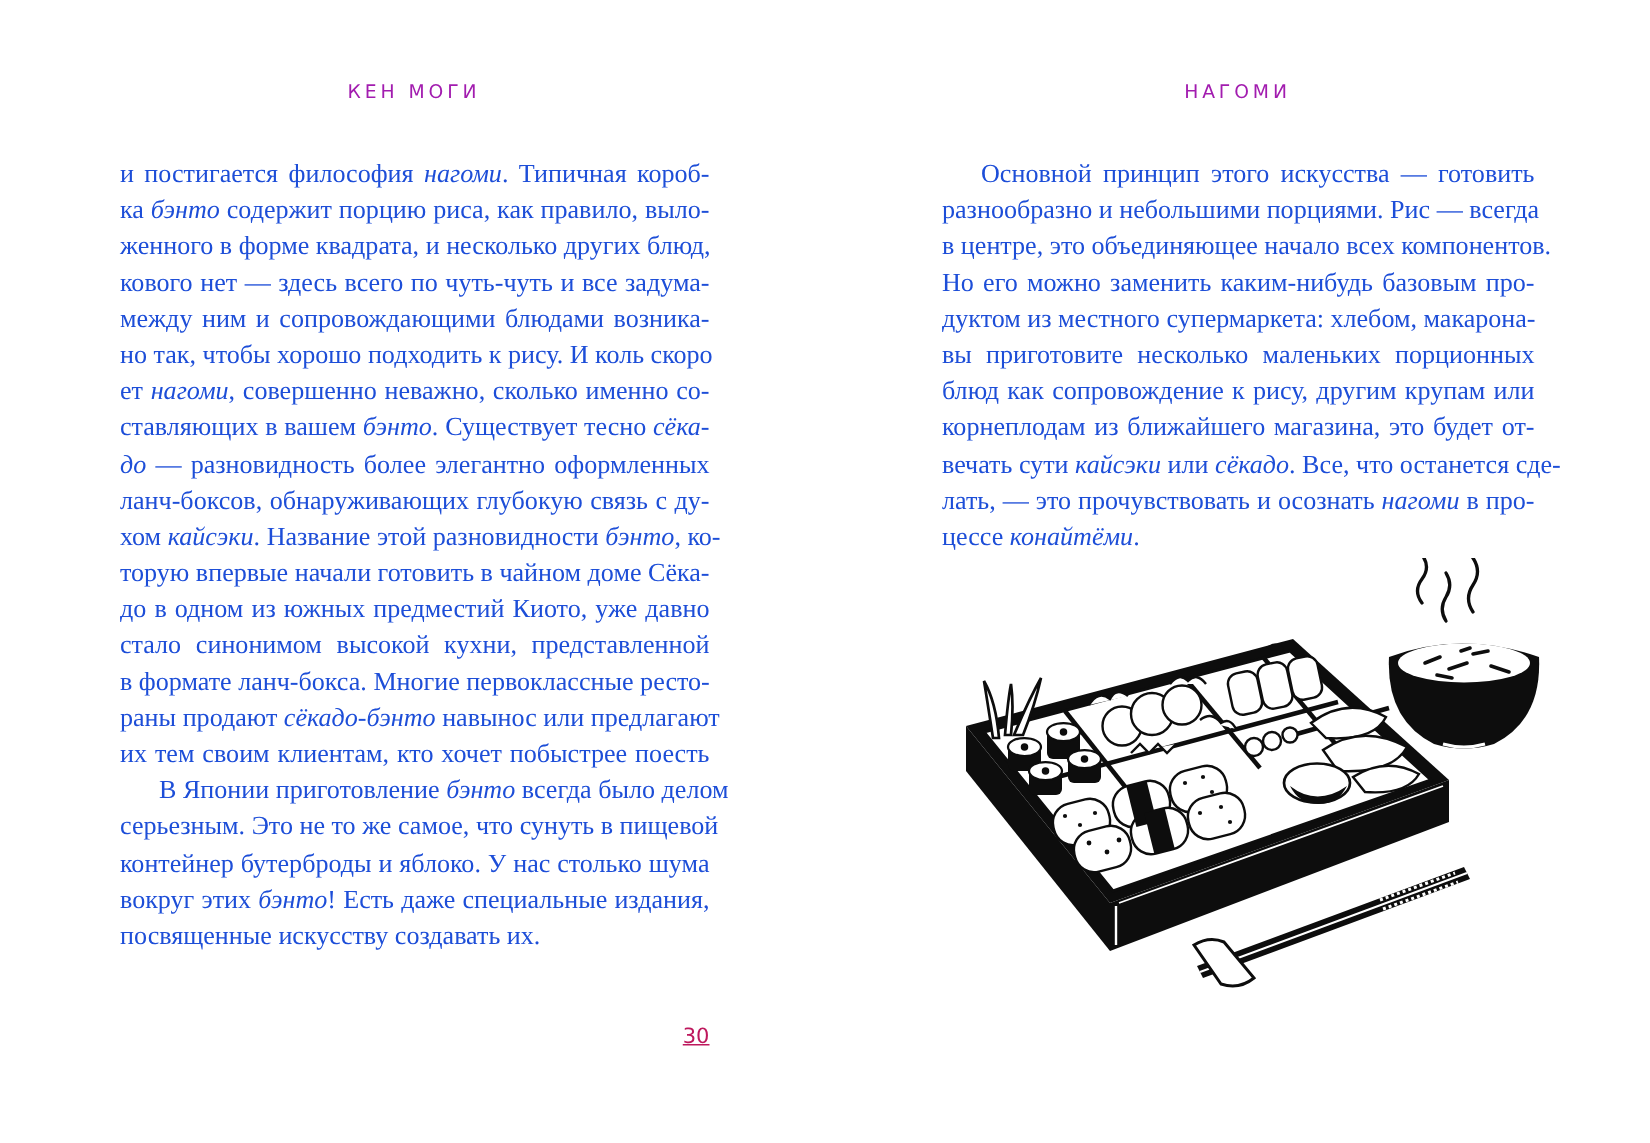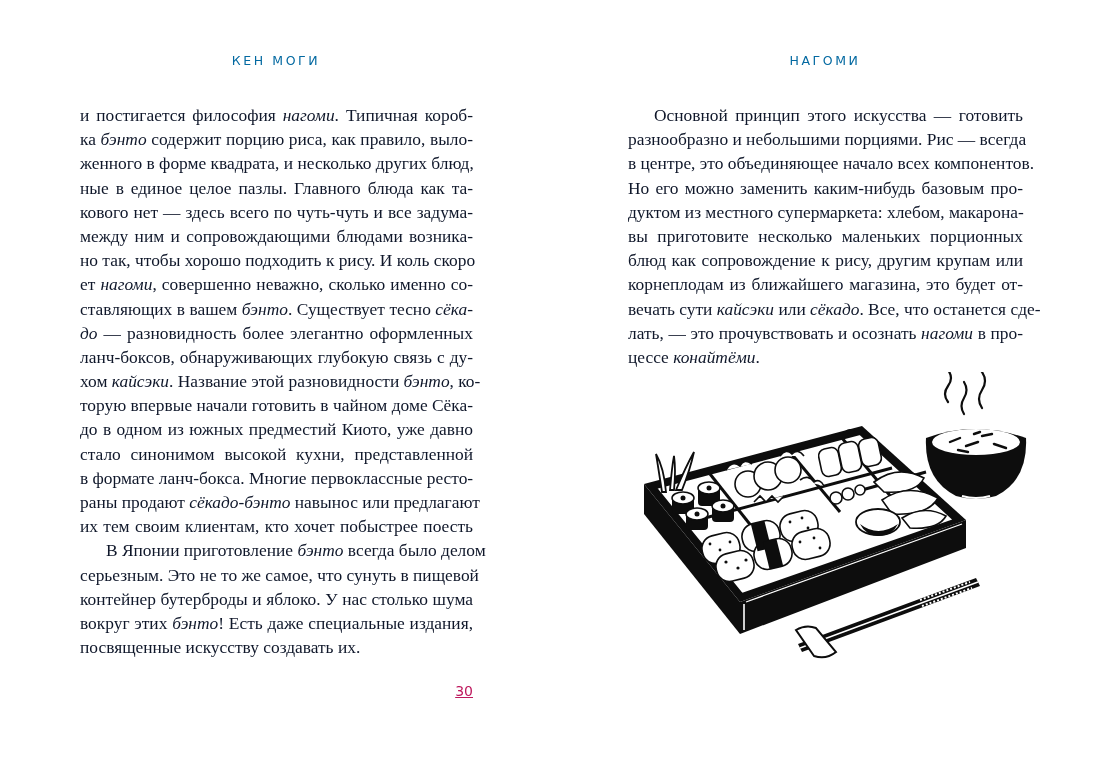--- a/index.html
+++ b/index.html
@@ -22,33 +22,33 @@
   }
   .page-left { left: 0; width: 550px; }
   .page-right { left: 550px; width: 550px; }
 
   .running-head {
     position: absolute;
     top: 53px;
     font-family: "DejaVu Sans", "Liberation Sans", sans-serif;
     font-size: 12.5px;
     letter-spacing: 2.6px;
-    color: #0369a1;
+    color: #a21caf;
     text-align: center;
     white-space: nowrap;
   }
   .page-left .running-head { left: 80px; width: 392px; }
   .page-right .running-head { left: 78px; width: 394px; }
 
   .body-text {
     position: absolute;
     font-family: "Liberation Serif", "DejaVu Serif", serif;
     font-size: 17.4px;
     line-height: 24.2px;
-    color: #0f172a;
+    color: #1d4ed8;
   }
   .page-left .body-text { left: 80px; top: 103px; width: 393px; }
   .page-right .body-text { left: 78px; top: 103px; width: 395px; }
 
   .line {
     display: block;
     height: 24.2px;
     white-space: nowrap;
     text-align: justify;
     text-align-last: justify;
@@ -79,21 +79,20 @@
 <body>
 
 <div class="spread">
 
   <div class="page page-left">
     <div class="running-head">КЕН МОГИ</div>
     <div class="body-text">
         <span class="line"><span>и постигается философия </span><i>нагоми</i><span>. Типичная короб-</span></span>
         <span class="line"><span>ка </span><i>бэнто</i><span> содержит порцию риса, как правило, выло-</span></span>
         <span class="line"><span>женного в форме квадрата, и несколько других блюд,</span></span>
-        <span class="line"><span>ные в единое целое пазлы. Главного блюда как та-</span></span>
         <span class="line"><span>кового нет — здесь всего по чуть-чуть и все задума-</span></span>
         <span class="line"><span>между ним и сопровождающими блюдами возника-</span></span>
         <span class="line"><span>но так, чтобы хорошо подходить к рису. И коль скоро</span></span>
         <span class="line"><span>ет </span><i>нагоми</i><span>, совершенно неважно, сколько именно со-</span></span>
         <span class="line"><span>ставляющих в вашем </span><i>бэнто</i><span>. Существует тесно </span><i>сёка-</i></span>
         <span class="line"><i>до</i><span> — разновидность более элегантно оформленных</span></span>
         <span class="line"><span>ланч-боксов, обнаруживающих глубокую связь с ду-</span></span>
         <span class="line"><span>хом </span><i>кайсэки</i><span>. Название этой разновидности </span><i>бэнто</i><span>, ко-</span></span>
         <span class="line"><span>торую впервые начали готовить в чайном доме Сёка-</span></span>
         <span class="line"><span>до в одном из южных предместий Киото, уже давно</span></span>

